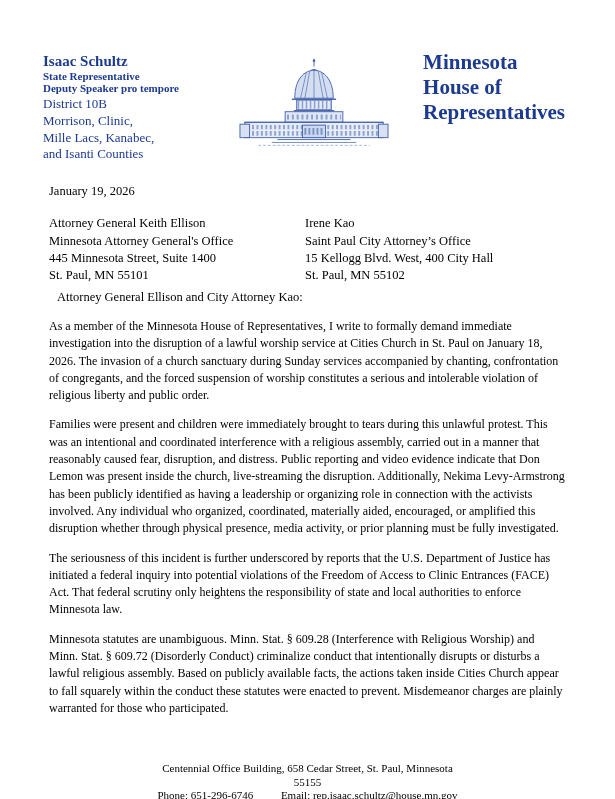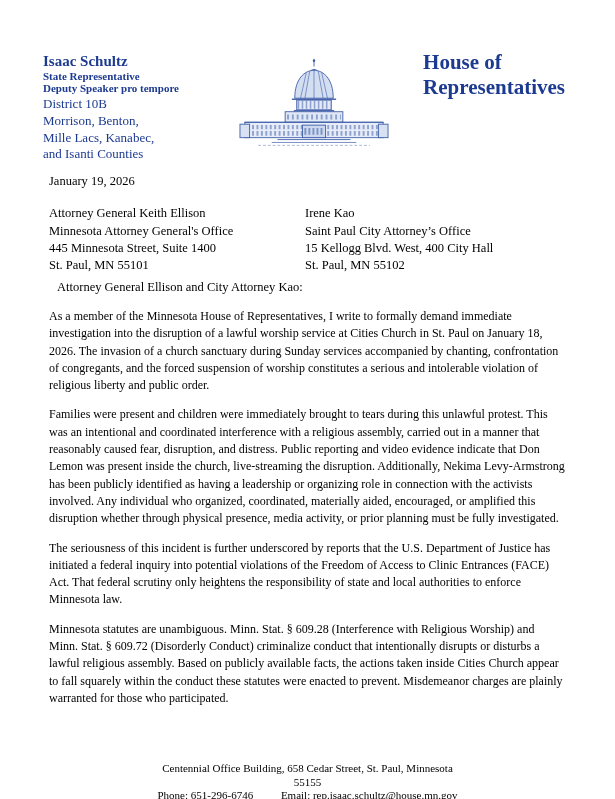--- a/index.html
+++ b/index.html
@@ -29,21 +29,21 @@
     flex: 1;
     padding-left: 34px;
     margin-top: -3px;
     color: var(--header-blue, #1c3a90);
     font-weight: bold;
     font-size: 21px;
     line-height: 25px;
   }
 
   
-  .date-line { margin-top: 10px; font-size: 12.5px; line-height: 17.3px; }
+  .date-line { margin-top: 20px; font-size: 12.5px; line-height: 17.3px; }
 
   .recipients { display: flex; margin: 15px 0 4px 0; }
   .recipient { font-size: 12.5px; line-height: 17.3px; }
   .recipient.first { width: 256px; }
 
   .salutation { font-size: 12.5px; line-height: 17.3px; margin: 0 0 12px 8px; }
 
   .body-para {
     font-size: 12px;
     line-height: 17.3px;
@@ -67,21 +67,21 @@
 
 <div class="page">
 
   <div class="letterhead">
 
     <div class="lh-left">
       <div class="rep-name">Isaac Schultz</div>
       <div class="rep-role">State Representative</div>
       <div class="rep-role">Deputy Speaker pro tempore</div>
       <div class="rep-line rep-district">District 10B</div>
-      <div class="rep-line">Morrison, Benton,</div>
+      <div class="rep-line">Morrison, Clinic,</div>
       <div class="rep-line">Mille Lacs, Kanabec,</div>
       <div class="rep-line">and Isanti Counties</div>
     </div>
 
     <div class="lh-capitol">
       <svg width="150" height="96" viewBox="0 0 156 96" aria-hidden="true">
         <g stroke="#3a5aa6" stroke-width="1" fill="none" stroke-opacity="0.9">
 
           <line x1="78" y1="1" x2="78" y2="9"></line>
           <circle cx="78" cy="3" r="1.3" fill="#3a5aa6" stroke="none"></circle>
@@ -112,20 +112,21 @@
           <line x1="68" y1="76.5" x2="88" y2="76.5" stroke-width="7" stroke-dasharray="2 2.2" stroke-opacity="0.55"></line>
 
           <line x1="40" y1="85" x2="116" y2="85"></line>
           <line x1="34" y1="88" x2="122" y2="88" stroke-opacity="0.7"></line>
           <line x1="20" y1="91" x2="136" y2="91" stroke-opacity="0.45" stroke-dasharray="3 2"></line>
         </g>
       </svg>
     </div>
 
     <div class="lh-org">
+      <div>Minnesota</div>
       <div>House of</div>
       <div>Representatives</div>
     </div>
   </div>
 
   <div class="date-line">January 19, 2026</div>
 
   <div class="recipients">
     <div class="recipient first">
       <div>Attorney General Keith Ellison</div>

